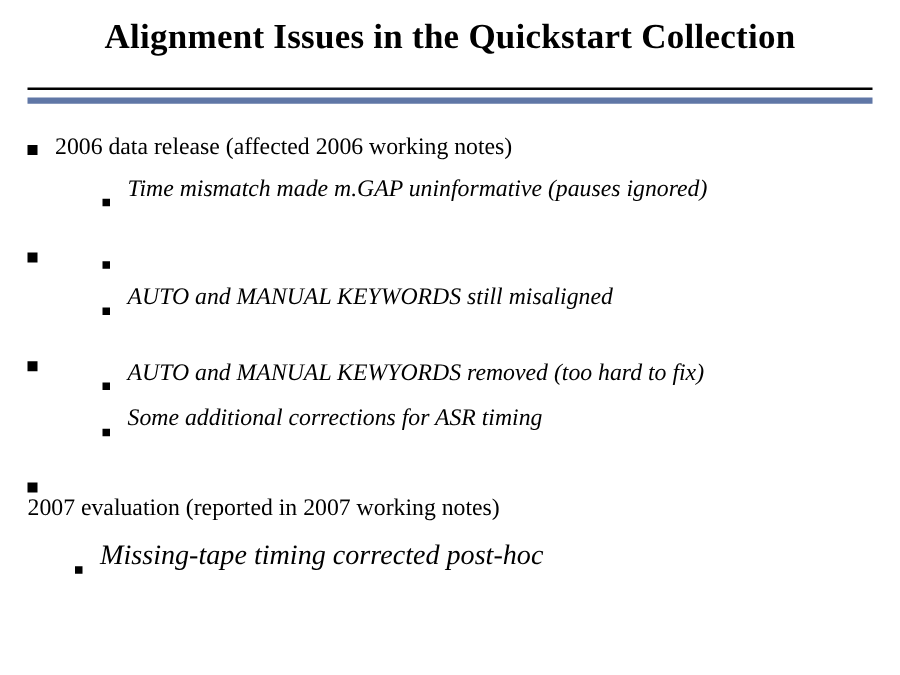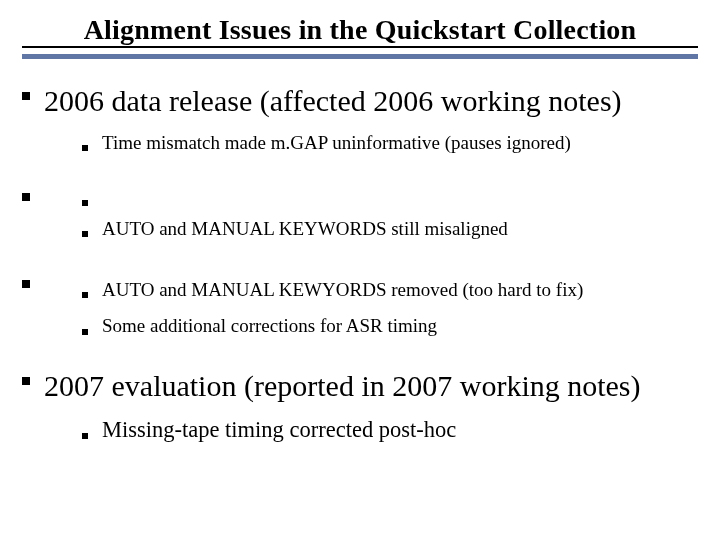--- a/index.html
+++ b/index.html
@@ -4,42 +4,42 @@
 <style>
   * { margin: 0; padding: 0; box-sizing: border-box; }
   html, body { width: 720px; height: 540px; background: #fff; font-family: "Palatino Linotype", "Book Antiqua", Palatino, Georgia, serif; color: #000; }
   .slide { width: 720px; height: 540px; padding: 14px 22px 0 22px; position: relative; }
   .title {
     font-size: 28px;
     font-weight: 700;
     text-align: center;
     letter-spacing: 0.2px;
     border-bottom: 2px solid #000;
-    padding-bottom: 0;
+    padding-bottom: 24px;
     margin-bottom: 6px;
   }
   .rule2 {
     height: 5px;
     background: #6077a6;
     margin: 4px 0 22px 0;
   }
   .bullets { list-style: none; }
   .top-item { display: flex; align-items: flex-start; margin-bottom: 8px; }
-  .top-item:last-child { margin-bottom: 0; }
+  .top-item:last-child { margin-bottom: 0; flex-direction: column; }
   .top-marker {
     flex: 0 0 auto;
     width: 8px; height: 8px;
     background: #000;
     margin-top: 11px;
     margin-right: 14px;
   }
   .top-body { flex: 1 1 auto; }
-  .top-text { font-size: 30px; line-height: 1.35; }
+  .top-text { font-size: 19px; line-height: 1.35; }
   .sub-list { list-style: none; margin: 8px 0 18px 38px; }
-  .sub-item { display: flex; align-items: center; margin-bottom: 10px; }
+  .sub-item { display: flex; align-items: flex-end; margin-bottom: 10px; font-style: italic; }
   .sub-item:last-child { margin-bottom: 0; }
   .sub-marker {
     flex: 0 0 auto;
     width: 6px; height: 6px;
     background: #000;
     margin-top: 10px;
     margin-right: 14px;
   }
   .sub-text { font-size: 19px; line-height: 1.4; }
   .sub-list.large .sub-text { font-size: 22.5px; }

